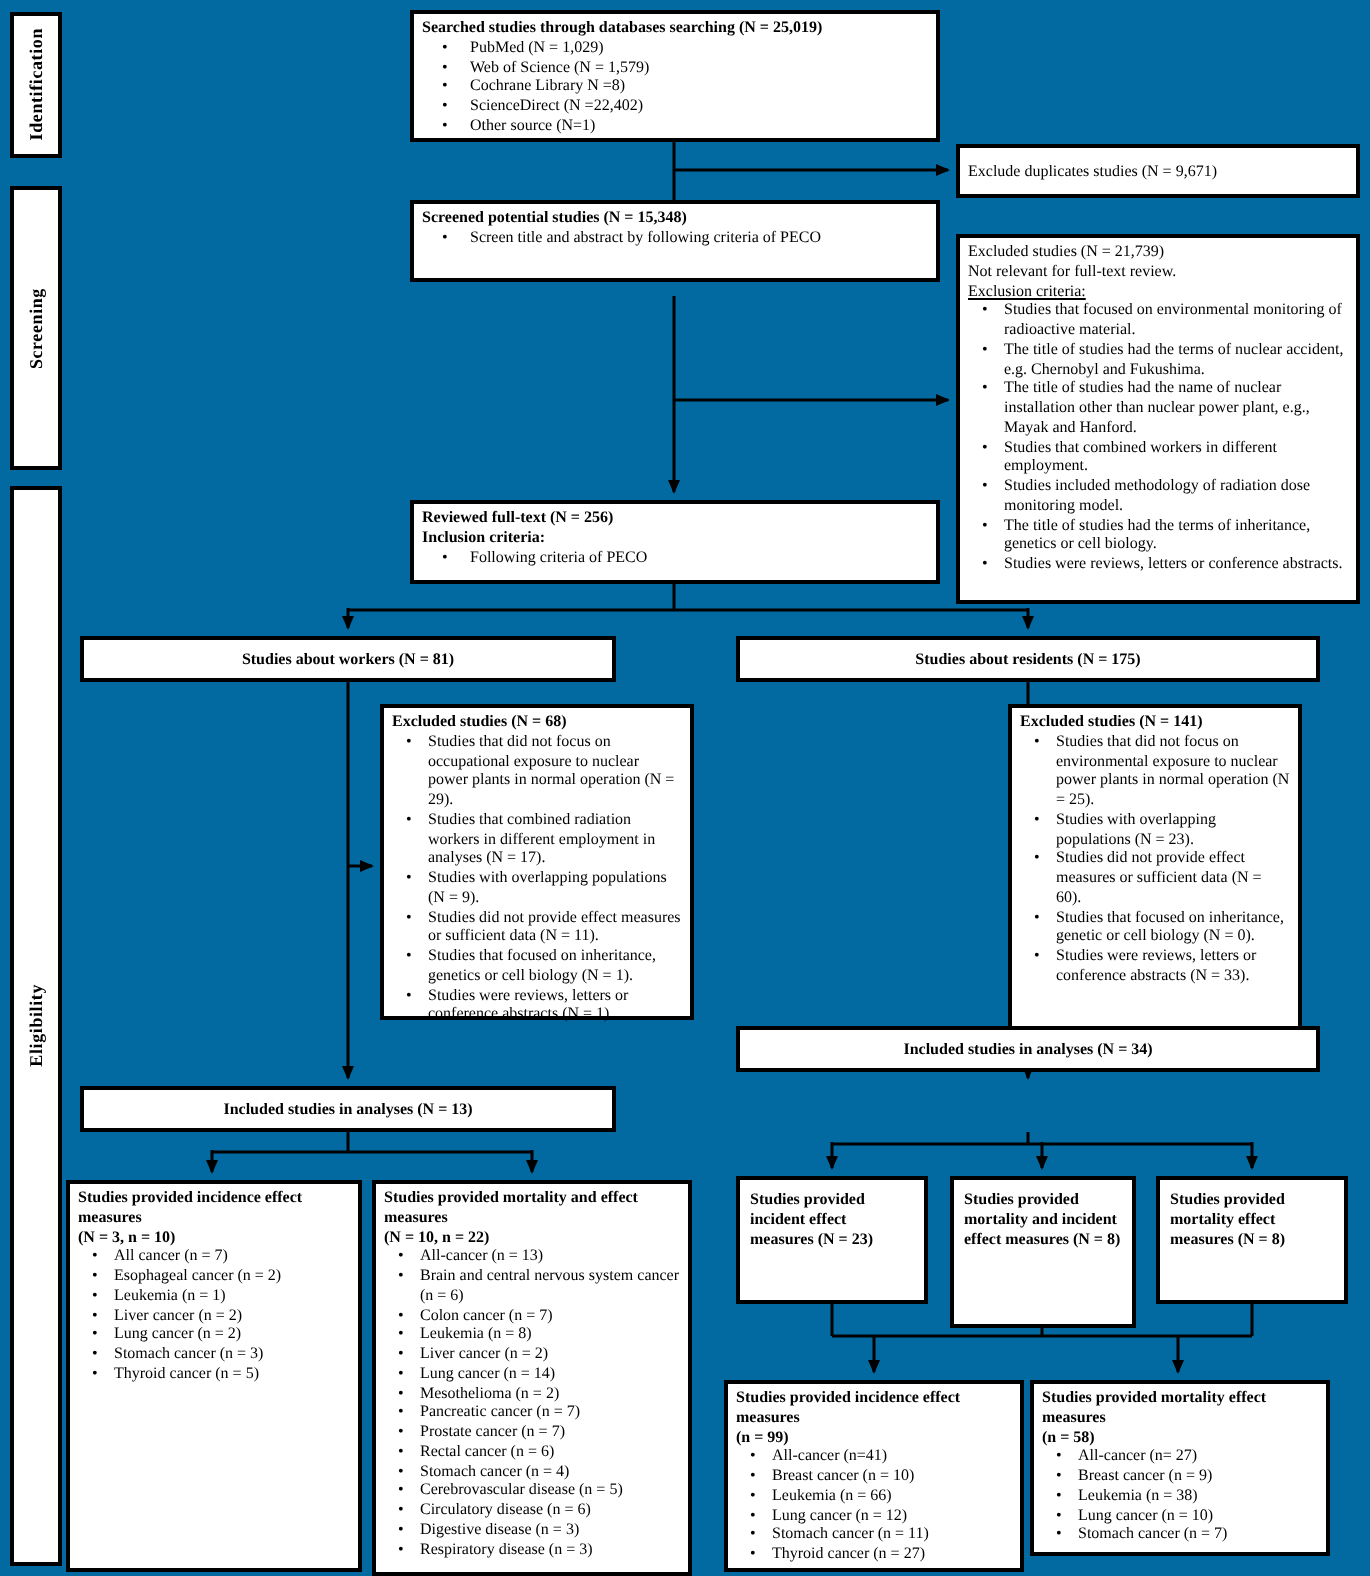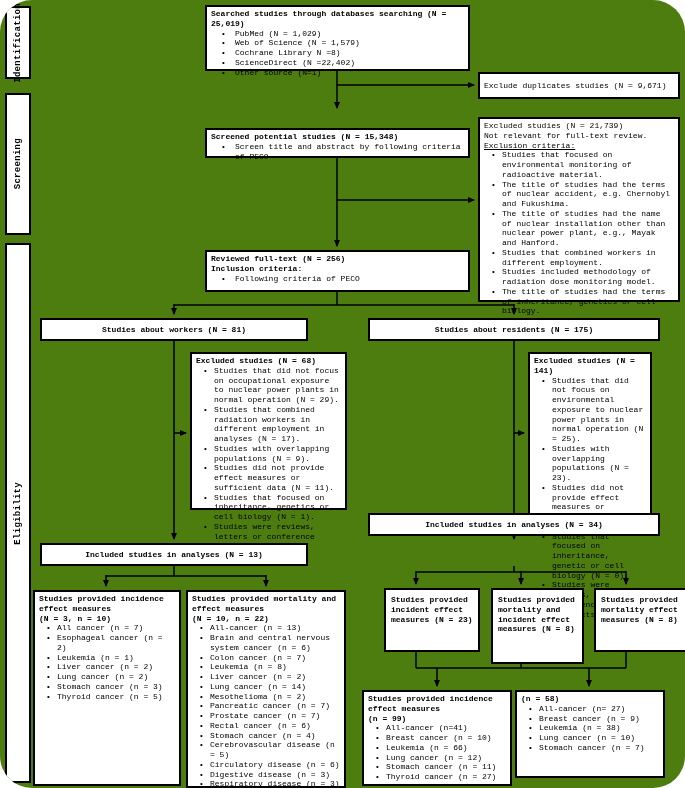--- a/index.html
+++ b/index.html
@@ -1,30 +1,30 @@
 <!DOCTYPE html>
 <html><head>
 <meta charset="utf-8">
 <style>
   html,body{margin:0;padding:0;background:#fff;}
   #canvas{
-    position:relative;width:685px;height:788px;background:#4d7c0f;
-    font-family:Liberation Mono, monospace;color:#000;overflow:hidden;border-radius:32px;
+    position:relative;width:685px;height:788px;background:#0369a1;
+    font-family:Liberation Serif, serif;color:#000;overflow:hidden;
   }
   #arrows{position:absolute;left:0;top:0;width:685px;height:788px;pointer-events:none;}
   .box{
     position:absolute;box-sizing:border-box;border:2px solid #000;background:#fff;
     padding:2px 4px;font-size:8px;line-height:1.22;
   }
   .box .bt{font-weight:bold;}
   .box .bt.normal{font-weight:normal;}
   .box .bline{font-weight:normal;}
   .box .bline.u{text-decoration:underline;}
   .cbox{display:flex;align-items:center;justify-content:center;text-align:center;font-weight:bold;}
-  .sbox{font-weight:bold;padding:5px 5px;margin-left:16px;}
+  .sbox{font-weight:bold;padding:5px 5px;}
   ul.blist{margin:0;padding:0;list-style:none;}
   ul.blist li{position:relative;padding-left:18px;}
   ul.blist li::before{content:"\2022";position:absolute;left:7px;top:0;}
   ul.blist.wide li{padding-left:24px;}
   ul.blist.wide li::before{left:10px;}
   .stage{
     position:absolute;box-sizing:border-box;border:2px solid #000;background:#fff;
     display:flex;align-items:center;justify-content:center;
   }
   .stage span{
@@ -92,21 +92,21 @@
         <li>Cochrane Library N =8)</li>
         <li>ScienceDirect (N =22,402)</li>
         <li>Other source (N=1)</li>
       </ul>
   </div>
 
   <div class="box cbox" style="left:478px;top:72px;width:202px;height:27px;font-weight:normal;justify-content:flex-start;text-align:left">
     <span>Exclude duplicates studies (N = 9,671)</span>
   </div>
 
-  <div class="box" style="left:205px;top:128px;width:265px;height:30px">
+  <div class="box" style="left:205px;top:100px;width:265px;height:41px">
     <div class="bt">Screened potential studies (N = 15,348)</div>
     <ul class="blist wide">
         <li>Screen title and abstract by following criteria of PECO</li>
       </ul>
   </div>
 
   <div class="box" style="left:478px;top:117px;width:202px;height:185px">
     <div class="bt normal">Excluded studies (N = 21,739)</div>
     <div class="bline">Not relevant for full-text review.</div>
     <div class="bline u">Exclusion criteria:</div>
@@ -141,21 +141,21 @@
     <ul class="blist">
         <li>Studies that did not focus on occupational exposure to nuclear power plants in normal operation (N = 29).</li>
         <li>Studies that combined radiation workers in different employment in analyses (N = 17).</li>
         <li>Studies with overlapping populations (N = 9).</li>
         <li>Studies did not provide effect measures or sufficient data (N = 11).</li>
         <li>Studies that focused on inheritance, genetics or cell biology (N = 1).</li>
         <li>Studies were reviews, letters or conference abstracts (N = 1).</li>
       </ul>
   </div>
 
-  <div class="box" style="left:528px;top:352px;width:124px;height:172px">
+  <div class="box" style="left:504px;top:352px;width:147px;height:172px">
     <div class="bt">Excluded studies (N = 141)</div>
     <ul class="blist">
         <li>Studies that did not focus on environmental exposure to nuclear power plants in normal operation (N = 25).</li>
         <li>Studies with overlapping populations (N = 23).</li>
         <li>Studies did not provide effect measures or sufficient data (N = 60).</li>
         <li>Studies that focused on inheritance, genetic or cell biology (N = 0).</li>
         <li>Studies were reviews, letters or conference abstracts (N = 33).</li>
       </ul>
   </div>
 
@@ -219,20 +219,21 @@
         <li>All-cancer (n=41)</li>
         <li>Breast cancer (n = 10)</li>
         <li>Leukemia (n = 66)</li>
         <li>Lung cancer (n = 12)</li>
         <li>Stomach cancer (n = 11)</li>
         <li>Thyroid cancer (n = 27)</li>
       </ul>
   </div>
 
   <div class="box" style="left:515px;top:690px;width:150px;height:88px">
+    <div class="bt">Studies provided mortality effect measures</div>
     <div class="bt">(n = 58)</div>
     <ul class="blist">
         <li>All-cancer (n= 27)</li>
         <li>Breast cancer (n = 9)</li>
         <li>Leukemia (n = 38)</li>
         <li>Lung cancer (n = 10)</li>
         <li>Stomach cancer (n = 7)</li>
       </ul>
   </div>
 

